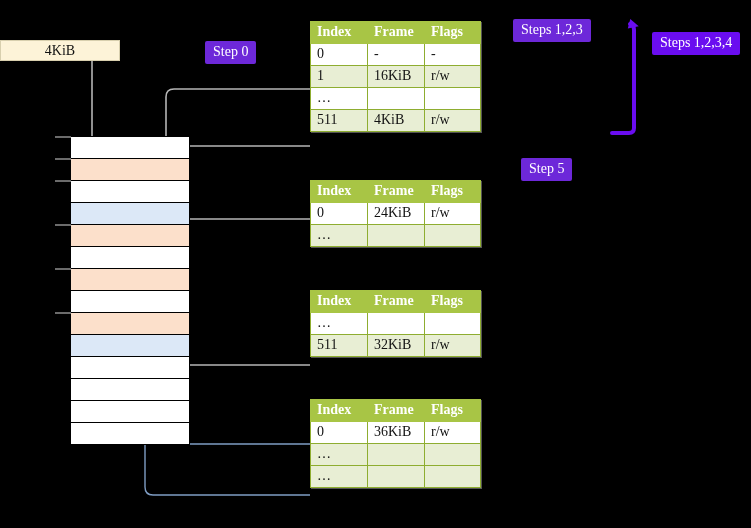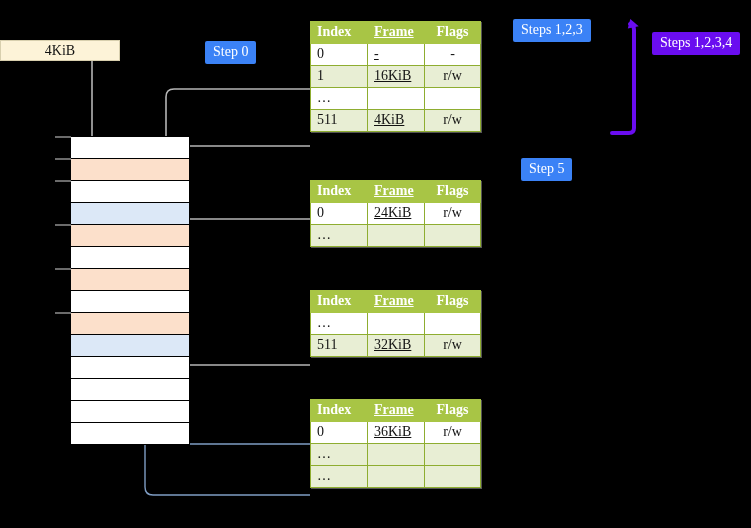--- a/index.html
+++ b/index.html
@@ -35,21 +35,21 @@
   .badge {
     position: absolute;
     color: #ffffff;
     font-family: "Liberation Serif", "DejaVu Serif", serif;
     font-size: 14px;
     line-height: 1;
     padding: 4px 8px 5px 8px;
     white-space: nowrap;
     border-radius: 2px;
   }
-  .badge-red { background: #3b82f6; }
+  .badge-red { background: #6d28d9; }
   .badge-violet { background: #6a0df0; }
 
   #badge-step0 { left: 189px; top: 41px; margin-left: 16px; }
   #badge-steps123 { left: 513px; top: 19px; }
   #badge-steps1234 { left: 652px; top: 32px; }
   #badge-step4 { left: 521px; top: 158px; }
 
   
   .kib-box {
     position: absolute;
@@ -117,22 +117,22 @@
   .ptable thead th {
     background: #a8c545;
     color: #ffffff;
     font-weight: bold;
     border-color: #a8c545;
   }
   .ptable tbody tr.alt td { background: #e8eed4; }
   .ptable tbody tr.plain td { background: #ffffff; }
   .ptable td.hl { background: #fbfaa8; }
   .ptable td.idx { width: 57px; }
-  .ptable td.frm, .ptable th.frm { width: 57px; text-decoration: underline; }
-  .ptable td.flg, .ptable th.flg { width: 56px; text-align: center; }
+  .ptable td.frm, .ptable th.frm { width: 57px; }
+  .ptable td.flg, .ptable th.flg { width: 56px; }
   .ptable th.idx { width: 57px; }
 
   #table-0 { left: 310px; top: 21px; }
   #table-1 { left: 310px; top: 180px; }
   #table-2 { left: 310px; top: 290px; }
   #table-3 { left: 310px; top: 399px; }
 
   .ellipsis { letter-spacing: 1px; }
 </style>
 </head>

